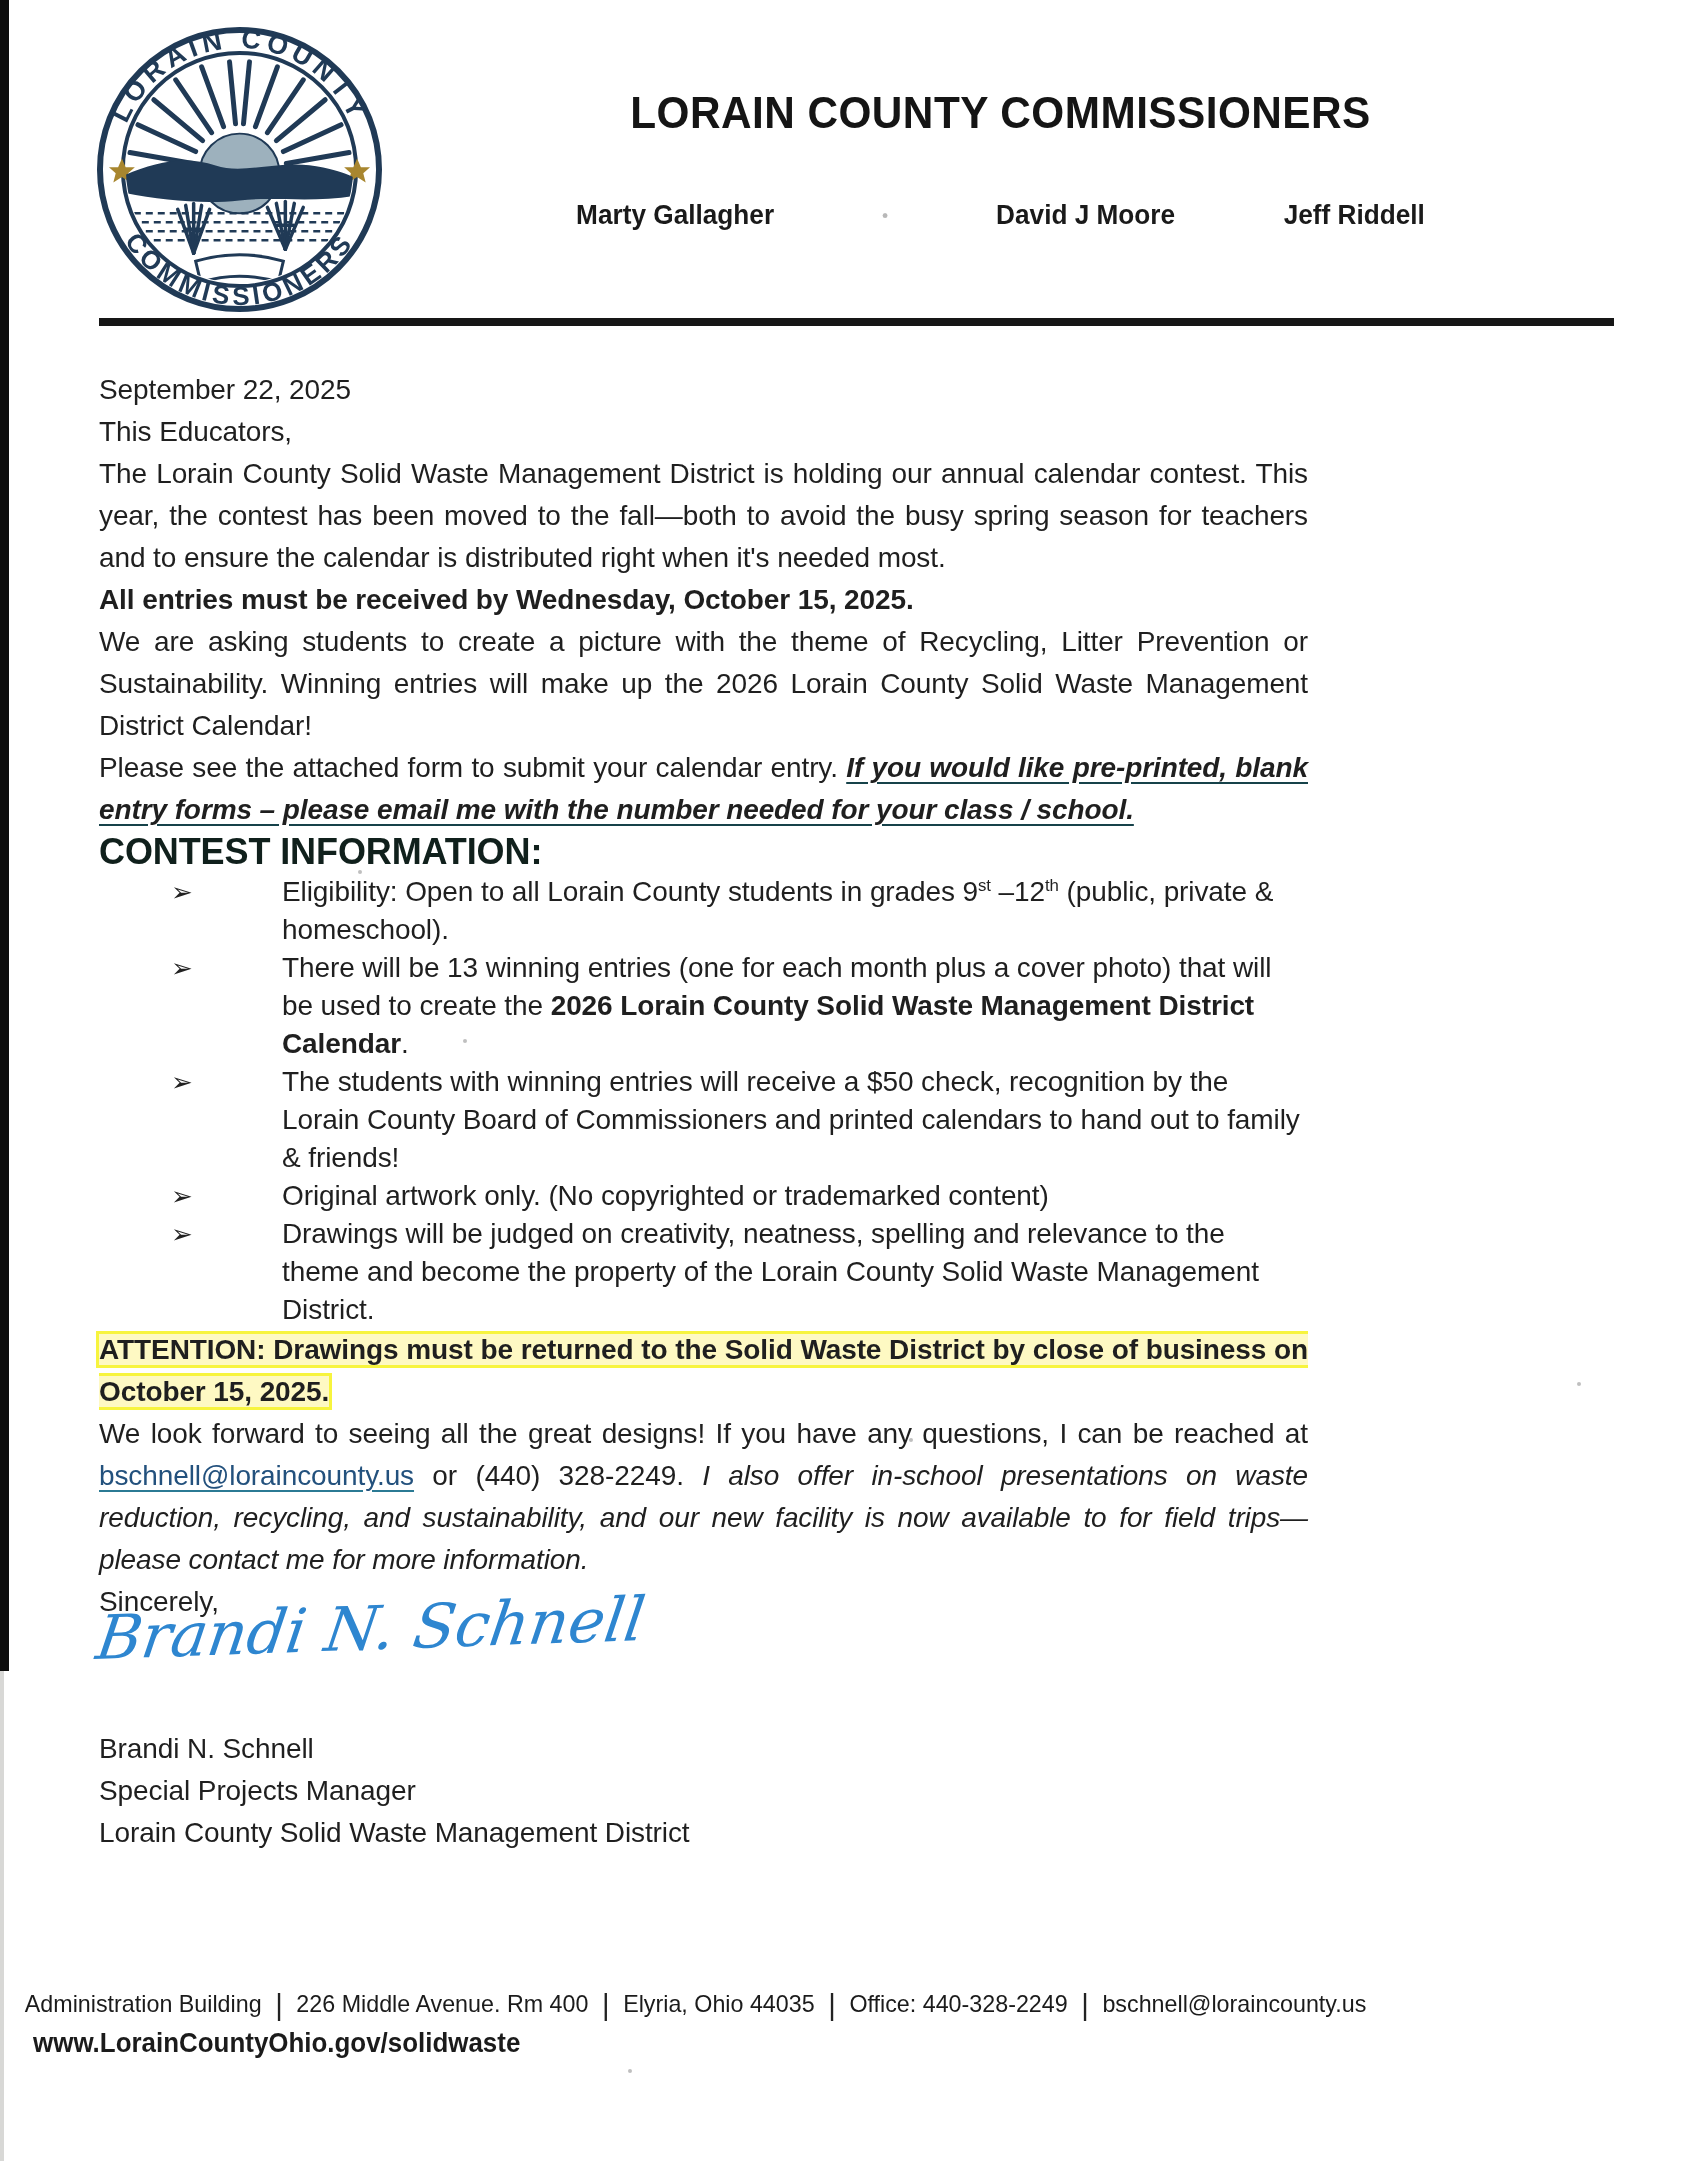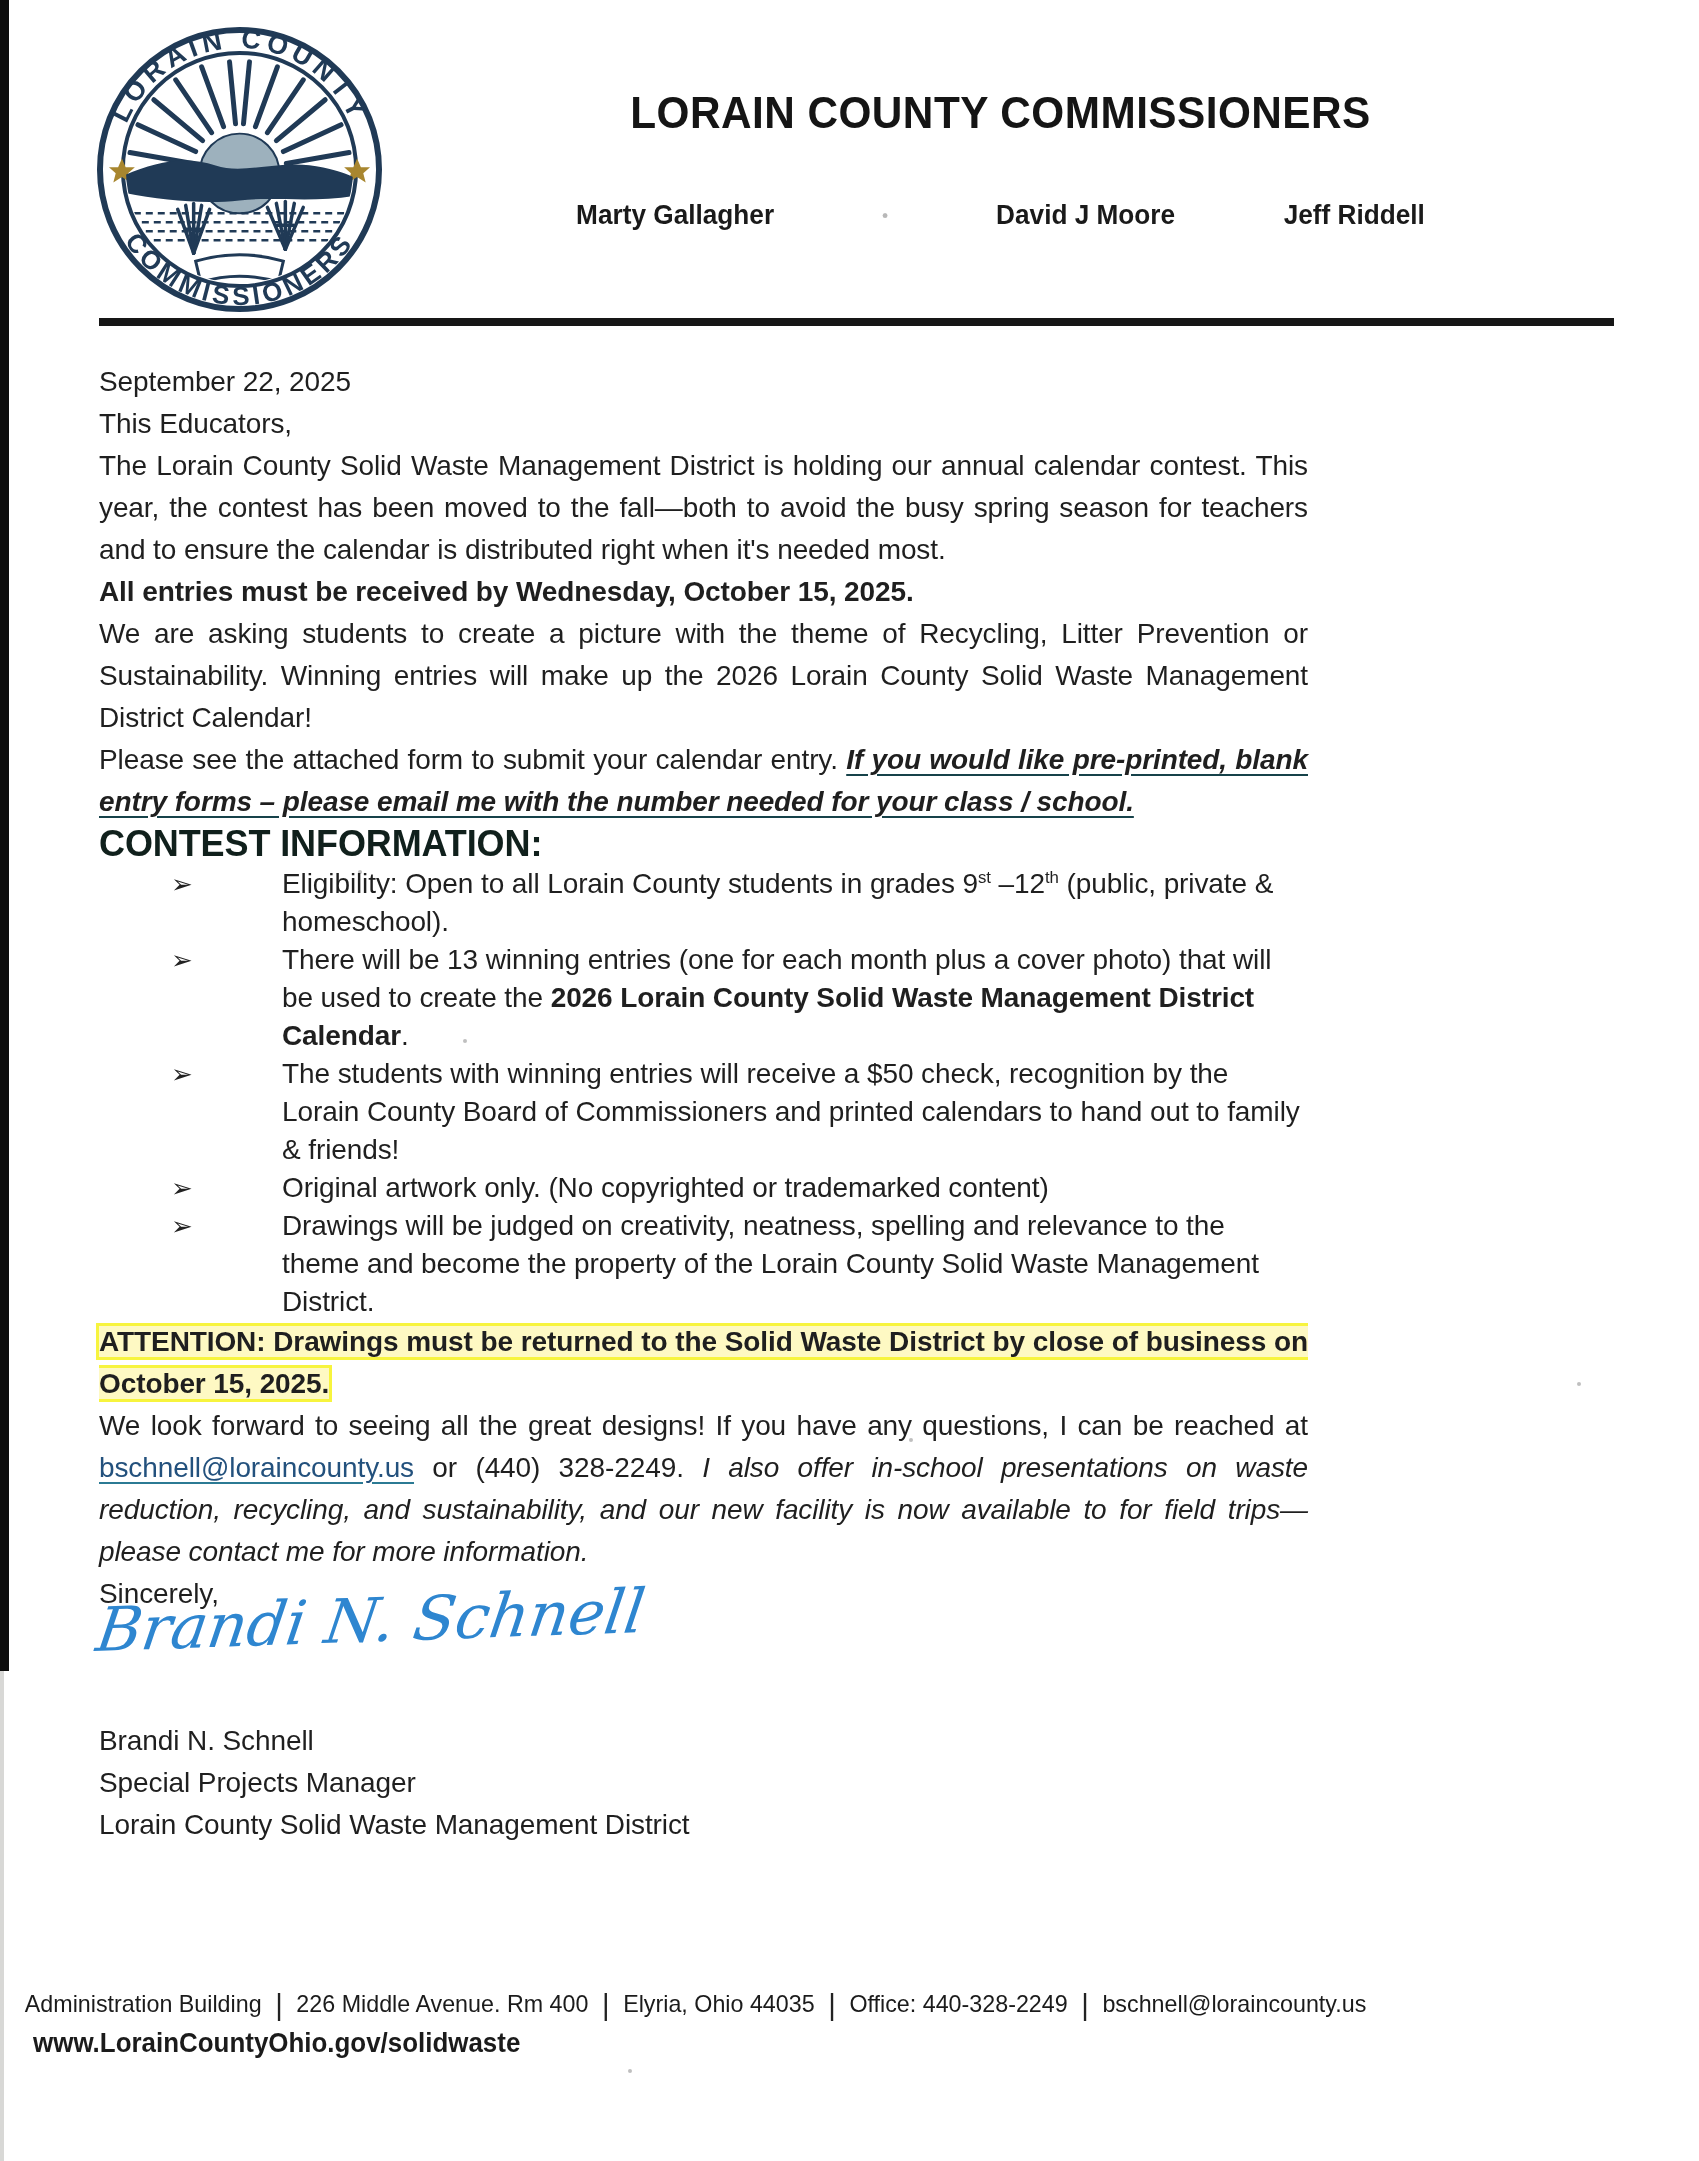--- a/index.html
+++ b/index.html
@@ -27,21 +27,21 @@
   .lh-names{
     display:flex;justify-content:space-between;align-items:center;
     margin-top:61px;padding:0 6px;
     font-weight:bold;font-size:27px;color:#1a1a1a;
     transform:scaleX(.97);transform-origin:center;
   }
   .dot-artifact{width:5px;height:5px;border-radius:50%;background:#9a9a9a;opacity:.7;}
   .rule{position:absolute;left:99px;top:318px;width:1515px;height:8px;background:#161616;}
 
   
-  .content{position:absolute;left:0;top:0;width:1384px;padding:361px 76px 0 99px;box-sizing:border-box;
+  .content{position:absolute;left:0;top:8px;width:1384px;padding:361px 76px 0 99px;box-sizing:border-box;
            font-size:28px;line-height:42px;letter-spacing:-0.1px;}
   .content p{margin:0;}
   .p-date{margin:0;}
   .p-salutation{margin-top:69px;}
   .p1{margin-top:26px;text-align:justify;}
   .p-deadline{margin-top:20px;font-weight:bold;}
   .p2{margin-top:25px;text-align:justify;}
   .p3{margin-top:23px;text-align:justify;}
   .emph{font-weight:bold;font-style:italic;text-decoration:underline;text-decoration-color:#16424a;text-underline-offset:5px;}
   .h-contest{margin-top:27px;font-weight:bold;font-size:36px;color:#10201c;}

